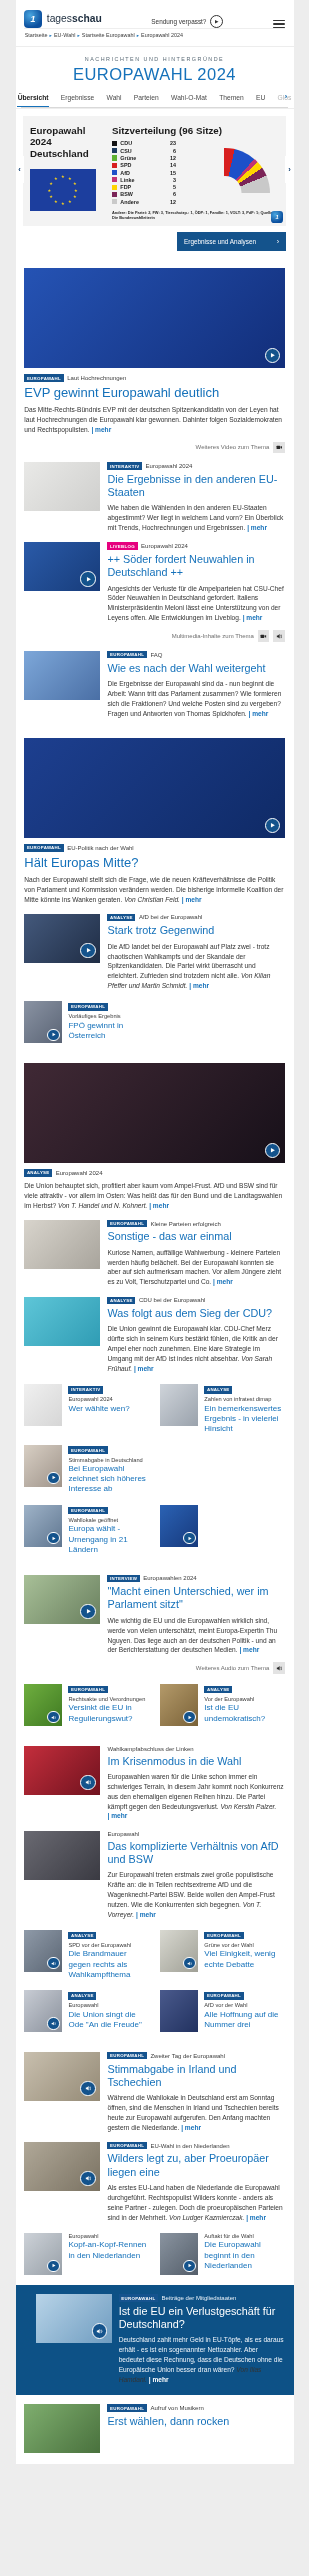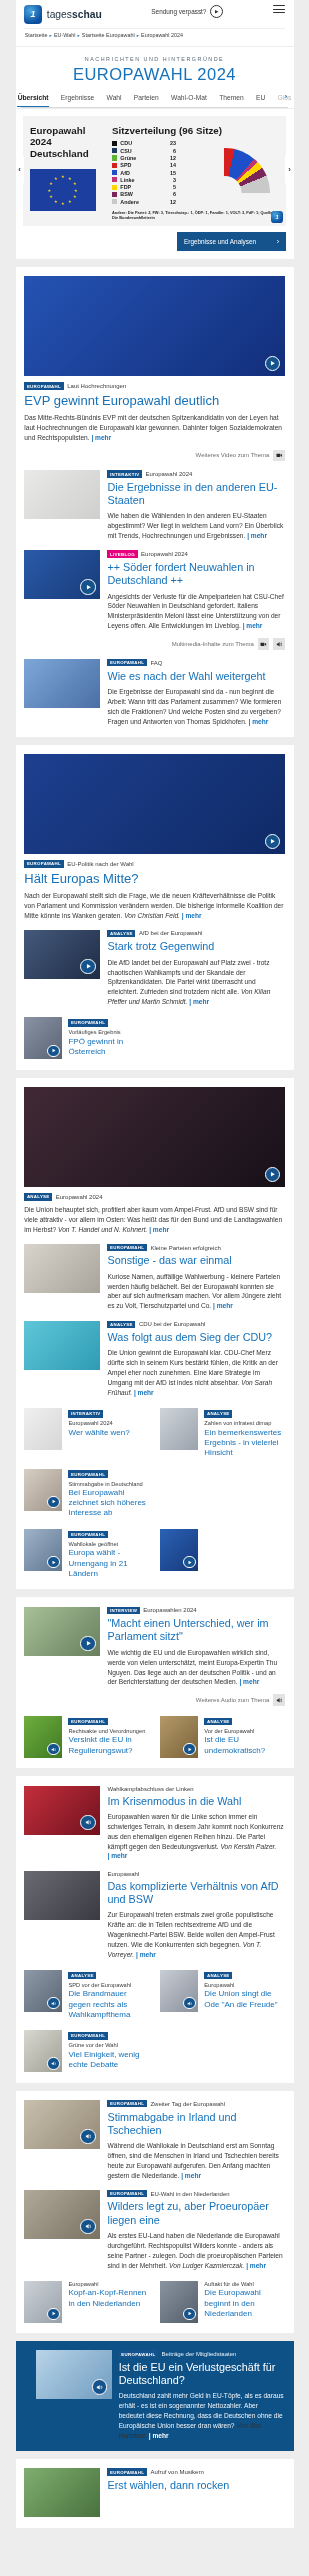--- a/index.html
+++ b/index.html
@@ -1,21 +1,21 @@
 <!DOCTYPE html>
 <html style="font-size:8.2px"><head>
 <meta charset="utf-8">
 <style>
   html,body{margin:0;padding:0;background:#ededed;}
   body{width:309px;font-family:"Liberation Sans",sans-serif;color:#333;}
   a{text-decoration:none;cursor:pointer;}
   
   .shell{padding:0 15.5px;}
   .topcard{background:#fff;padding:5.2px 8.2px 4.1px;}
-  .hrow{display:flex;align-items:flex-start;justify-content:space-between;height:23px;}
+  .hrow{display:flex;align-items:flex-end;justify-content:space-between;height:23px;}
   .brand{display:flex;align-items:center;gap:4.6px;}
   .logo{width:18.5px;height:18.5px;border-radius:4.1px;background:radial-gradient(circle at 35% 30%,#4aa7e0,#0b4f9e 70%);position:relative;}
   .logo::after{content:"1";position:absolute;left:0;top:0;right:0;bottom:0;color:#fff;font-style:italic;font-weight:bold;font-size:8.8px;display:flex;align-items:center;justify-content:center;}
   .brandname{font-size:10.3px;color:#1d2d3e;}
   .brandname b{font-weight:bold;}
   .missed{display:flex;align-items:center;gap:3.6px;font-size:6.4px;color:#333;}
   .playring{width:11.3px;height:11.3px;border:1px solid #333;border-radius:50%;display:flex;align-items:center;justify-content:center;font-size:4.6px;color:#333;}
   .burger{width:12.4px;height:8.2px;display:flex;flex-direction:column;justify-content:space-between;}
   .burger span{height:1.3px;background:#333;border-radius:1px;}
   .crumbs{font-size:5.4px;color:#3c3c3c;padding:3.1px 1px 4.1px;border-top:0.5px solid #eee;}
@@ -47,21 +47,21 @@
   .halfpie{width:91px;height:45px;border-radius:91px 91px 0 0;position:relative;margin-top:7.2px;}
   .hole{position:absolute;left:50%;bottom:0;transform:translateX(-50%);width:33px;height:16.5px;background:#f3f3f3;border-radius:33px 33px 0 0;}
   .foot{font-size:3.9px;font-weight:bold;color:#222;margin-top:4.1px;}
   .arrow{position:absolute;top:40px;width:8.2px;height:27px;background:#fff;color:#0d3d70;display:flex;align-items:center;justify-content:center;font-size:7.7px;font-weight:bold;}
   .arrow.l{left:-7.2px;}  .arrow.r{right:-7.2px;}
   .wm{position:absolute;right:3.1px;bottom:3.1px;width:12.4px;height:12.4px;border-radius:3.1px;background:radial-gradient(circle at 35% 30%,#4aa7e0,#0b4f9e 70%);color:#fff;font-size:5.7px;font-style:italic;font-weight:bold;display:flex;align-items:center;justify-content:center;}
   .btnrow{display:flex;justify-content:flex-end;margin-top:6.2px;}
   .cta{background:#14538c;color:#fff;font-size:6.4px;display:flex;align-items:center;gap:20.6px;padding:4.6px 7.2px;min-width:88px;justify-content:space-between;}
   .cta .chev{font-size:7.2px;}
   
-  .card{background:#fff;margin-top:8px;padding:8.2px 8.8px 10.3px;}
+  .card{background:#fff;margin-top:0;padding:8.2px 8.8px 10.3px;}
   .card.dark{background:#0d5186;padding-left:20px;}
   .art{margin-top:9.3px;}
   .art:first-child{margin-top:1px;}
   .pic{position:relative;background:#888;}
   .hero .pic{width:100%;height:100px;}
   .tz{display:flex;gap:7.2px;}
   .tz .pic{width:76px;height:49px;flex:none;}
   .abody{flex:1;min-width:0;}
   .hero .abody{margin-top:6.2px;}
   .mbadge{position:absolute;right:4.6px;bottom:4.6px;width:13.4px;height:13.4px;border-radius:50%;background:#14538c;border:0.8px solid #fff;color:#fff;display:flex;align-items:center;justify-content:center;}
@@ -517,40 +517,44 @@
               <span class="mbadge">
                 <svg viewBox="0 0 24 24">
                   <path d="M3 9h4l6-5v16l-6-5H3z" fill="currentColor"></path>
                   <path d="M16 8a5 5 0 0 1 0 8M18.5 5.5a9 9 0 0 1 0 13" stroke="currentColor" stroke-width="2" fill="none"></path>
                 </svg>
               </span>
             </div>
             <div class="gtxt"><span class="tag">ANALYSE</span><div class="gkick">SPD vor der Europawahl</div><h3 class="gtitle">Die Brandmauer gegen rechts als Wahlkampfthema</h3></div>
           </div>
           <div class="gitem">
-            <div class="thumb" style="background: linear-gradient(135deg, rgb(200, 204, 212), rgb(138, 145, 156));">
+            <div class="thumb" style="background: linear-gradient(135deg, rgb(216, 216, 208), rgb(160, 160, 150));">
               <span class="mbadge">
                 <svg viewBox="0 0 24 24">
                   <path d="M3 9h4l6-5v16l-6-5H3z" fill="currentColor"></path>
                   <path d="M16 8a5 5 0 0 1 0 8M18.5 5.5a9 9 0 0 1 0 13" stroke="currentColor" stroke-width="2" fill="none"></path>
                 </svg>
               </span>
             </div>
-            <div class="gtxt"><span class="tag">ANALYSE</span><div class="gkick">Europawahl</div><h3 class="gtitle">Die Union singt die Ode "An die Freude"</h3></div>
-          </div>
-          <div class="gitem">
-            <div class="thumb" style="background: linear-gradient(135deg, rgb(216, 216, 208), rgb(160, 160, 150));">
+            <div class="gtxt"><span class="tag">EUROPAWAHL</span><div class="gkick">Grüne vor der Wahl</div><h3 class="gtitle">Viel Einigkeit, wenig echte Debatte</h3></div>
+          </div>
+          <div class="gitem">
+            <div class="thumb" style="background: linear-gradient(135deg, rgb(200, 204, 212), rgb(138, 145, 156));">
               <span class="mbadge">
                 <svg viewBox="0 0 24 24">
                   <path d="M3 9h4l6-5v16l-6-5H3z" fill="currentColor"></path>
                   <path d="M16 8a5 5 0 0 1 0 8M18.5 5.5a9 9 0 0 1 0 13" stroke="currentColor" stroke-width="2" fill="none"></path>
                 </svg>
               </span>
             </div>
-            <div class="gtxt"><span class="tag">EUROPAWAHL</span><div class="gkick">Grüne vor der Wahl</div><h3 class="gtitle">Viel Einigkeit, wenig echte Debatte</h3></div>
+            <div class="gtxt"><span class="tag">ANALYSE</span><div class="gkick">Europawahl</div><h3 class="gtitle">Die Union singt die Ode "An die Freude"</h3></div>
+          </div>
+          <div class="gitem">
+            <div class="thumb" style="background: linear-gradient(135deg, rgb(74, 90, 140), rgb(34, 50, 96));"></div>
+            <div class="gtxt"><span class="tag">EUROPAWAHL</span><div class="gkick">AfD vor der Wahl</div><h3 class="gtitle">Alle Hoffnung auf die Nummer drei</h3></div>
           </div>
         </div>
       </section>
       <section class="card">
         <article class="art tz">
           <div class="pic" style="background: linear-gradient(135deg, rgb(200, 191, 174), rgb(148, 138, 118));">
             <span class="mbadge">
               <svg viewBox="0 0 24 24">
                 <path d="M3 9h4l6-5v16l-6-5H3z" fill="currentColor"></path>
                 <path d="M16 8a5 5 0 0 1 0 8M18.5 5.5a9 9 0 0 1 0 13" stroke="currentColor" stroke-width="2" fill="none"></path>

